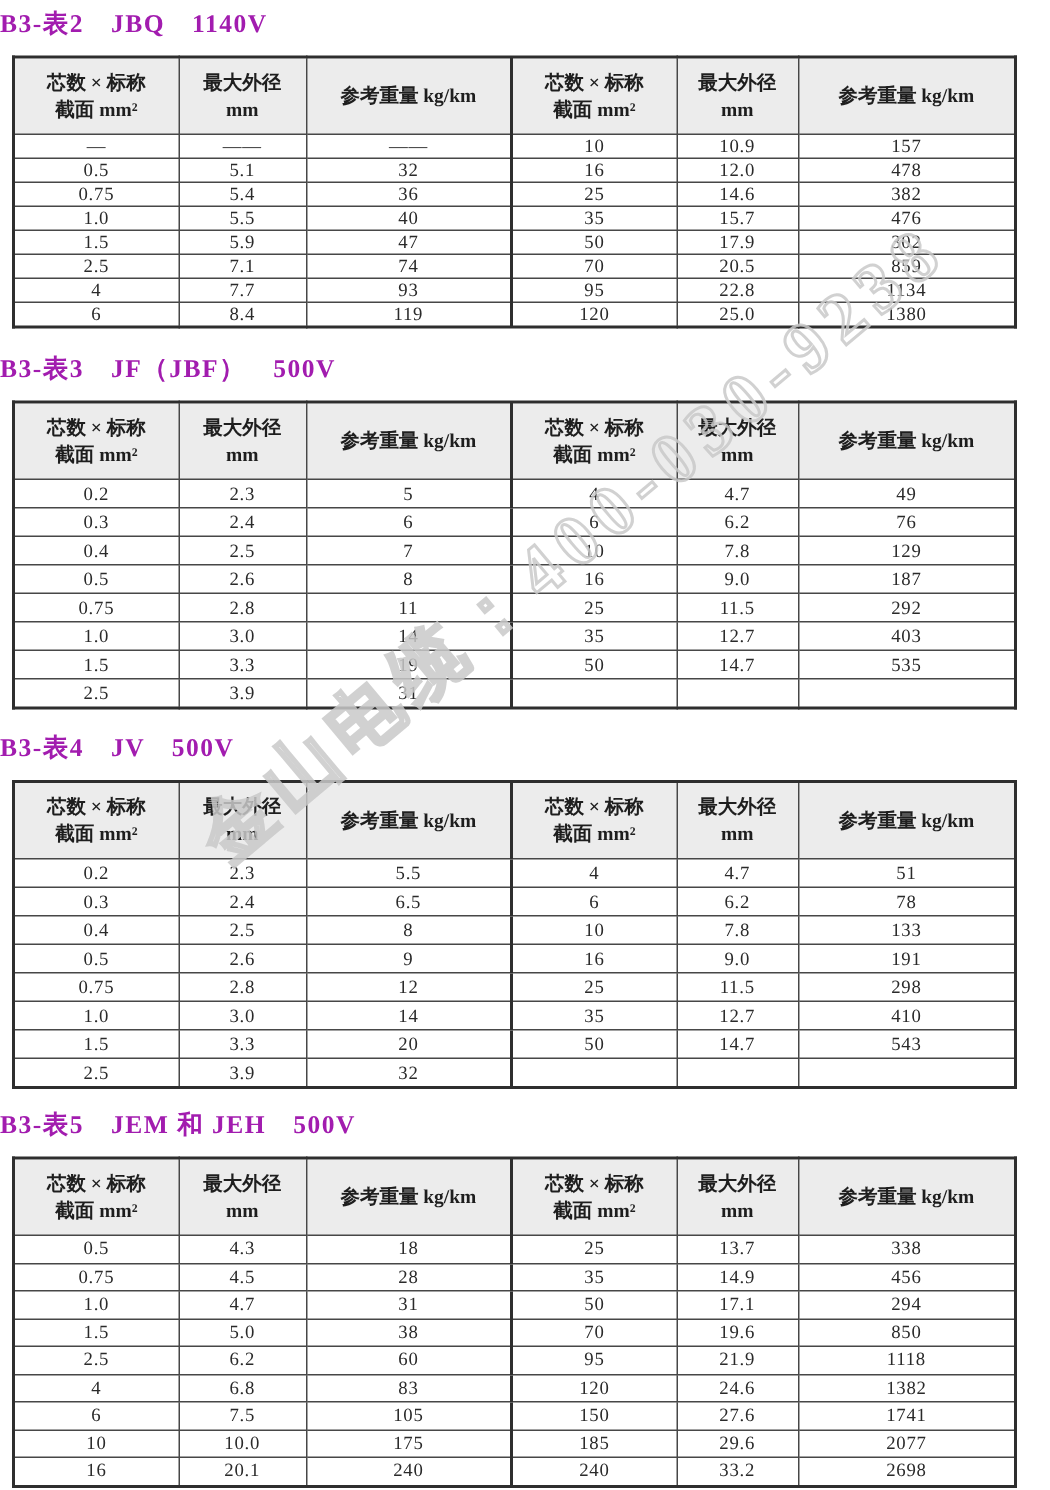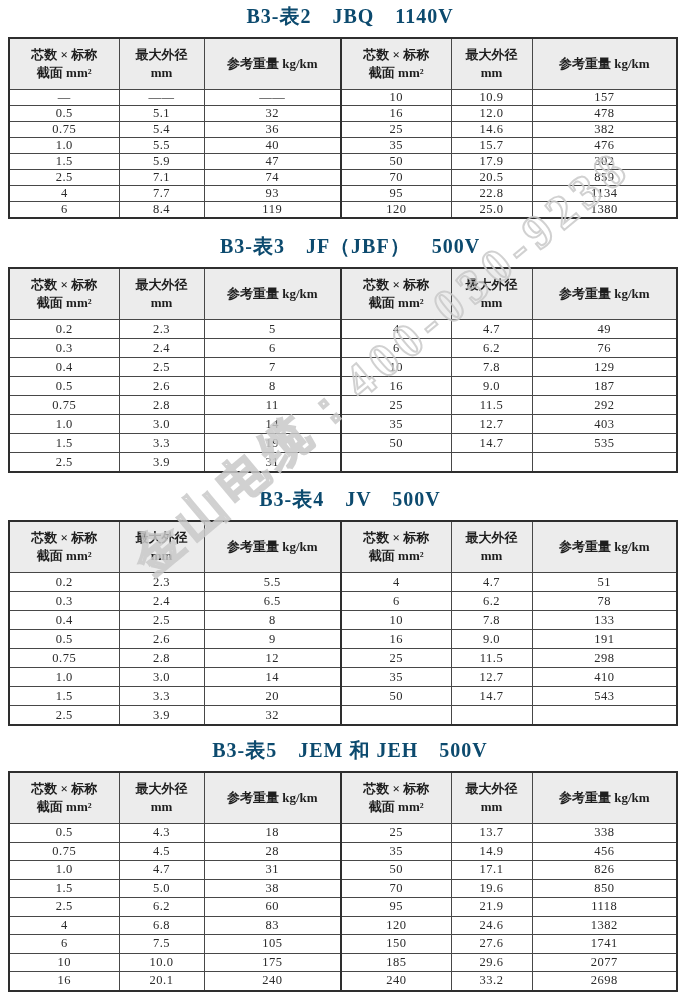--- a/index.html
+++ b/index.html
@@ -8,24 +8,23 @@
     background:#ffffff;
     position:relative;
     overflow:hidden;
     font-family:"Liberation Serif","DejaVu Serif",serif;
     color:#242424;
   }
   .page { position:relative; width:700px; height:993px; padding-top:7px; box-sizing:border-box; }
 
   .tbl-title {
     margin:0 0 12px 0;
-    text-align:center;
-    font-size:20px;
+    font-size:17px;
     font-weight:bold;
-    color:#0c4a6e;
+    color:#a21caf;
     letter-spacing:1px;
     line-height:18px;
   }
   .sec2 .tbl-title { margin-top:18px; }
   .sec3 .tbl-title { margin-top:17px; }
   .sec4 .tbl-title { margin-top:15px; }
 
   table.spec {
     border-collapse:collapse;
     table-layout:fixed;
@@ -392,21 +391,21 @@
             <td>35</td>
             <td>14.9</td>
             <td>456</td>
           </tr>
           <tr>
             <td>1.0</td>
             <td>4.7</td>
             <td>31</td>
             <td>50</td>
             <td>17.1</td>
-            <td>826</td>
+            <td>294</td>
           </tr>
           <tr>
             <td>1.5</td>
             <td>5.0</td>
             <td>38</td>
             <td>70</td>
             <td>19.6</td>
             <td>850</td>
           </tr>
           <tr>

